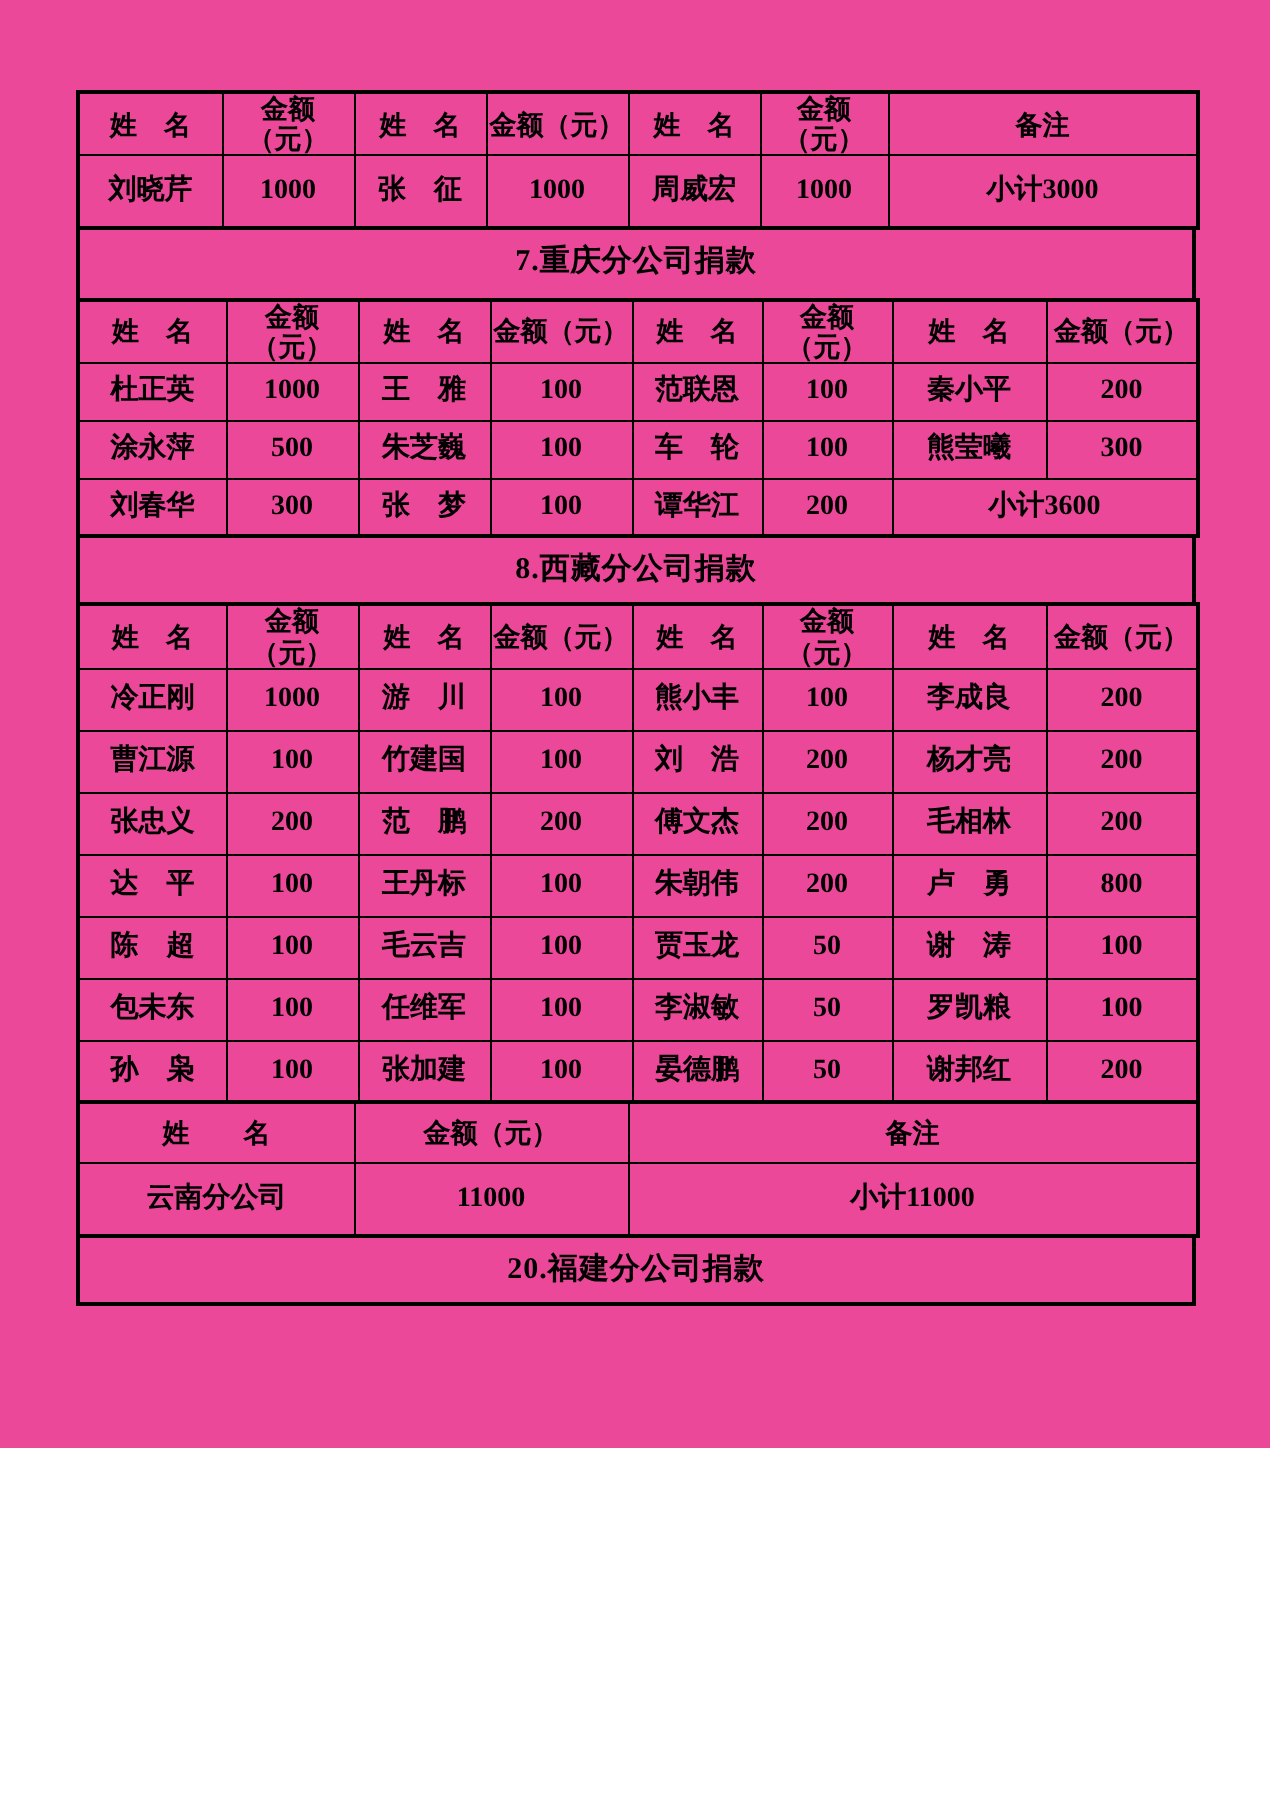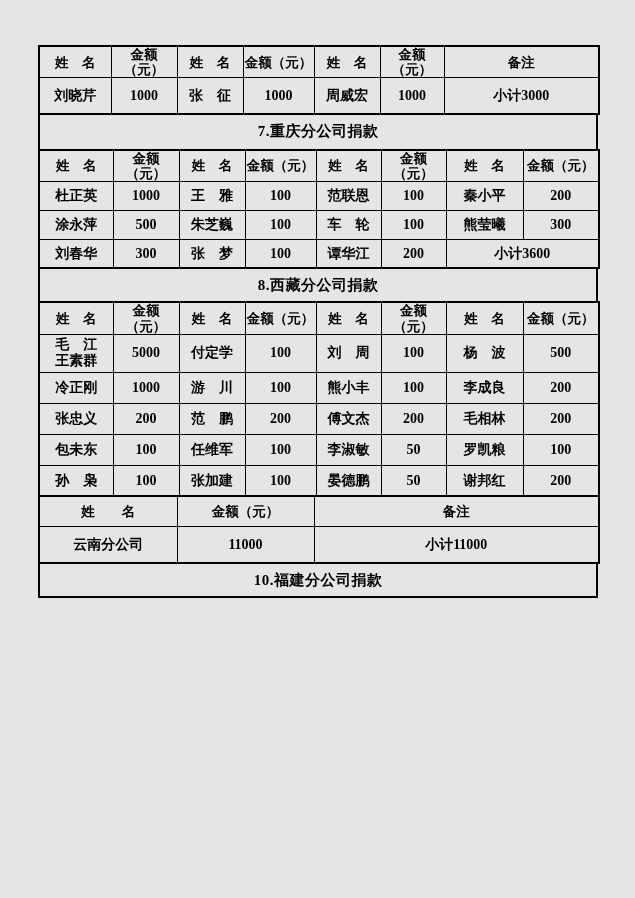--- a/index.html
+++ b/index.html
@@ -1,21 +1,21 @@
 <!DOCTYPE html>
 <html><head>
 <meta charset="utf-8">
 <style>
   html, body { margin: 0; padding: 0; }
   body {
     width: 635px; height: 898px; background: #ffffff;
     font-family: "Liberation Serif", "DejaVu Sans", serif;
     color: #000000;
   }
-  .page { position: relative; width: 635px; height: 898px; background: #e5e5e5; overflow: hidden; }
+  .page { position: relative; width: 635px; height: 724px; background: #ec4899; overflow: hidden; }
   .doc { position: absolute; left: 38px; top: 45px; width: 560px; }
   table {
     border-collapse: collapse; table-layout: fixed; width: 560px;
     border: 2px solid #000;
   }
   .doc table + table { margin-top: -2px; }
   td {
     border: 1px solid #000;
     text-align: center; vertical-align: middle;
     font-weight: bold; font-size: 14px; line-height: 1.12;
@@ -148,50 +148,69 @@
           <tr class="hdr" style="height:28px">
         <td>姓　名</td>
         <td>金额（元）</td>
         <td>姓　名</td>
         <td>金额（元）</td>
         <td>姓　名</td>
         <td>金额（元）</td>
         <td>姓　名</td>
         <td>金额（元）</td>
       </tr>
-      <tr style="height:38px">
-        <td>毛　江
-王素群</td>
-        <td>5000</td>
-        <td>付定学</td>
-        <td>100</td>
-        <td>刘　周</td>
-        <td>100</td>
-        <td>杨　波</td>
-        <td>500</td>
-      </tr>
       <tr style="height:31px">
         <td>冷正刚</td>
         <td>1000</td>
         <td>游　川</td>
         <td>100</td>
         <td>熊小丰</td>
         <td>100</td>
         <td>李成良</td>
         <td>200</td>
       </tr>
       <tr style="height:31px">
+        <td>曹江源</td>
+        <td>100</td>
+        <td>竹建国</td>
+        <td>100</td>
+        <td>刘　浩</td>
+        <td>200</td>
+        <td>杨才亮</td>
+        <td>200</td>
+      </tr>
+      <tr style="height:31px">
         <td>张忠义</td>
         <td>200</td>
         <td>范　鹏</td>
         <td>200</td>
         <td>傅文杰</td>
         <td>200</td>
         <td>毛相林</td>
         <td>200</td>
+      </tr>
+      <tr style="height:31px">
+        <td>达　平</td>
+        <td>100</td>
+        <td>王丹标</td>
+        <td>100</td>
+        <td>朱朝伟</td>
+        <td>200</td>
+        <td>卢　勇</td>
+        <td>800</td>
+      </tr>
+      <tr style="height:31px">
+        <td>陈　超</td>
+        <td>100</td>
+        <td>毛云吉</td>
+        <td>100</td>
+        <td>贾玉龙</td>
+        <td>50</td>
+        <td>谢　涛</td>
+        <td>100</td>
       </tr>
       <tr style="height:31px">
         <td>包未东</td>
         <td>100</td>
         <td>任维军</td>
         <td>100</td>
         <td>李淑敏</td>
         <td>50</td>
         <td>罗凯粮</td>
         <td>100</td>
@@ -226,19 +245,19 @@
         <td>云南分公司</td>
         <td>11000</td>
         <td>小计11000</td>
       </tr>
     </tbody>
       </table>
 
     <table class="sec">
       <tbody>
           <tr style="height:34px">
-        <td>10.福建分公司捐款</td>
+        <td>20.福建分公司捐款</td>
       </tr>
     </tbody>
       </table>
 
   </div>
 </div>
 
 </body></html>

